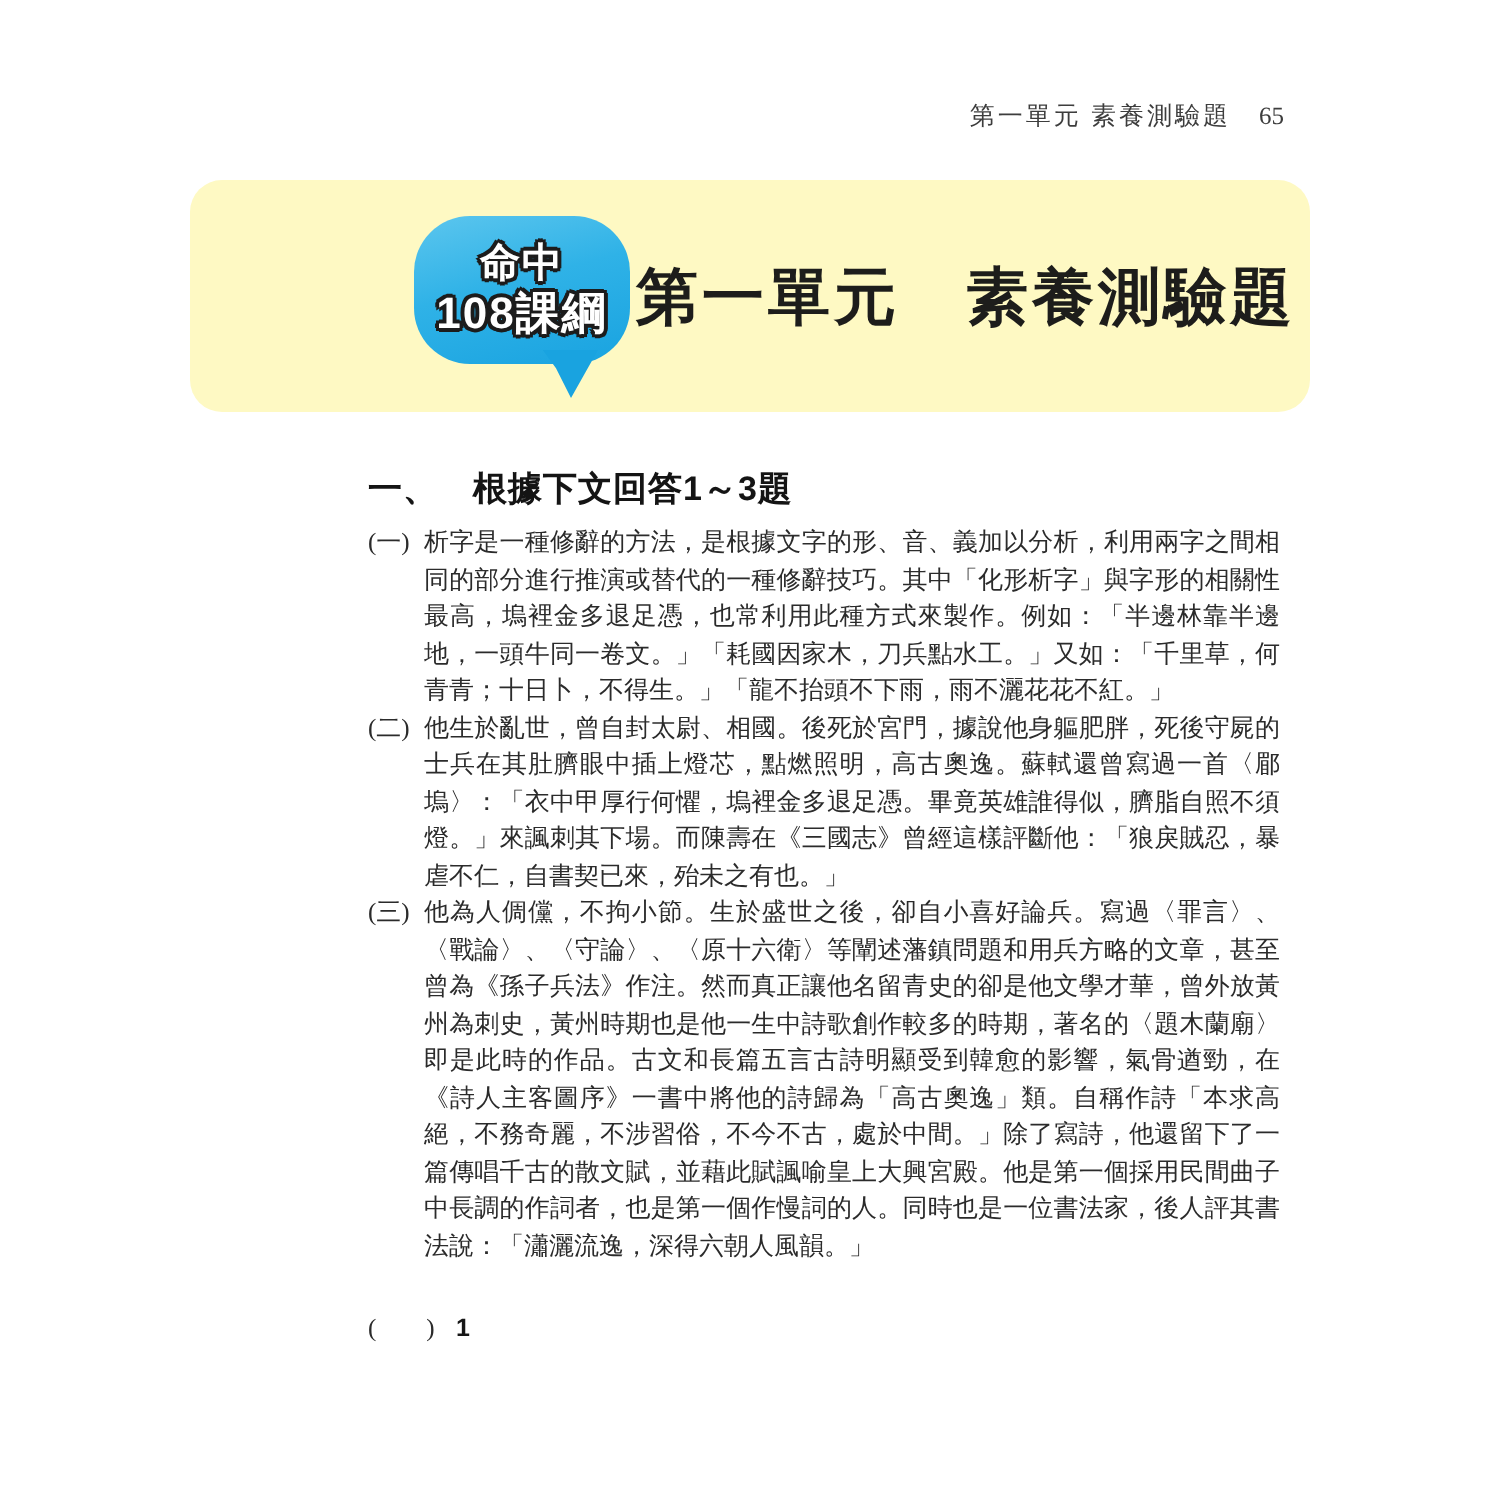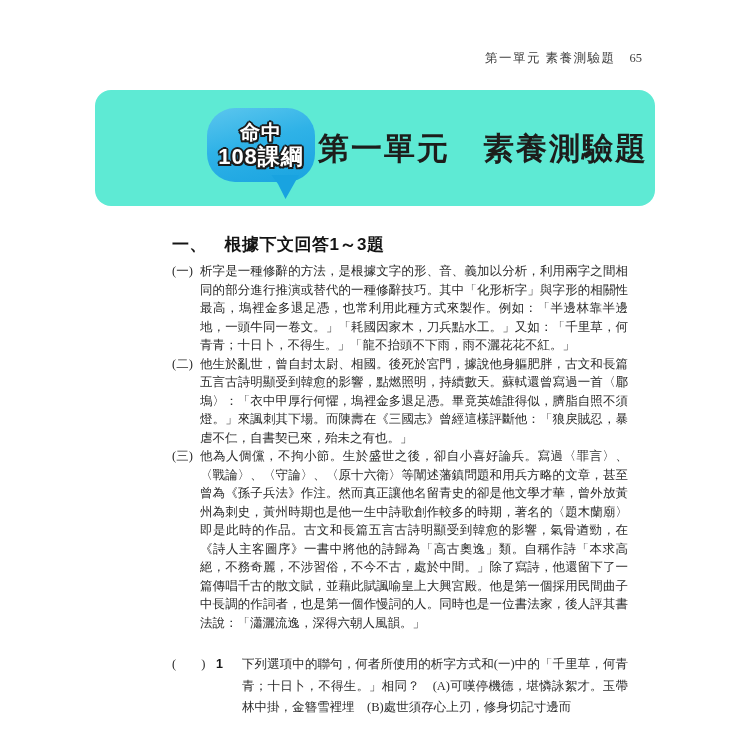--- a/index.html
+++ b/index.html
@@ -42,21 +42,21 @@
   }
   .bubble-line.l1{font-size:20px;}
   .bubble-line.l2{font-size:22px;}
   .unit-title{
     position:absolute;left:223px;top:38px;margin:0;
     font-family:"Liberation Sans","DejaVu Sans",sans-serif;
     font-size:31px;font-weight:900;color:#1d1d1b;letter-spacing:2px;white-space:nowrap;
   }
 
   
-  .content{position:absolute;left:172px;top:233px;width:456px;color:#2b2b2b;}
+  .content{position:absolute;left:184px;top:233px;width:456px;color:#2b2b2b;}
   .section-heading{
     margin:0 0 6px 0;
     font-family:"Liberation Sans","DejaVu Sans",sans-serif;
     font-size:17px;font-weight:bold;color:#141414;letter-spacing:0.5px;
   }
   .passage{display:flex;font-size:12.5px;line-height:18.5px;}
   .p-marker{flex:0 0 28px;}
   .p-text{margin:0;flex:1;text-align:justify;text-justify:inter-ideograph;}
 
   .question{display:flex;margin-top:22px;font-size:12.5px;line-height:21.5px;}
@@ -70,47 +70,46 @@
 </style>
 </head>
 <body>
 
 <div class="page">
 
   <div class="running-head">
     <span>第一單元 素養測驗題</span><span class="pagenum">65</span>
   </div>
 
-  <div class="banner" style="background:#5eead4;">
+  <div class="banner" style="background:#fef9c3;">
     <div class="bubble">
       <div class="bubble-line l1">命中</div>
       <div class="bubble-line l2">108課綱</div>
       <div class="bubble-tail"></div>
     </div>
     <h1 class="unit-title">第一單元　素養測驗題</h1>
   </div>
 
   <div class="content">
     <h2 class="section-heading">一、　根據下文回答1～3題</h2>
 
     <div class="passage">
       <span class="p-marker">(一)</span>
       <p class="p-text">析字是一種修辭的方法，是根據文字的形、音、義加以分析，利用兩字之間相同的部分進行推演或替代的一種修辭技巧。其中「化形析字」與字形的相關性最高，塢裡金多退足憑，也常利用此種方式來製作。例如：「半邊林靠半邊地，一頭牛同一卷文。」「耗國因家木，刀兵點水工。」又如：「千里草，何青青；十日卜，不得生。」「龍不抬頭不下雨，雨不灑花花不紅。」</p>
     </div>
 
     <div class="passage">
       <span class="p-marker">(二)</span>
-      <p class="p-text">他生於亂世，曾自封太尉、相國。後死於宮門，據說他身軀肥胖，古文和長篇五言古詩明顯受到韓愈的影響，點燃照明，持續數天。蘇軾還曾寫過一首〈郿塢〉：「衣中甲厚行何懼，塢裡金多退足憑。畢竟英雄誰得似，臍脂自照不須燈。」來諷刺其下場。而陳壽在《三國志》曾經這樣評斷他：「狼戾賊忍，暴虐不仁，自書契已來，殆未之有也。」</p>
+      <p class="p-text">他生於亂世，曾自封太尉、相國。後死於宮門，據說他身軀肥胖，死後守屍的士兵在其肚臍眼中插上燈芯，點燃照明，高古奧逸。蘇軾還曾寫過一首〈郿塢〉：「衣中甲厚行何懼，塢裡金多退足憑。畢竟英雄誰得似，臍脂自照不須燈。」來諷刺其下場。而陳壽在《三國志》曾經這樣評斷他：「狼戾賊忍，暴虐不仁，自書契已來，殆未之有也。」</p>
     </div>
 
     <div class="passage">
       <span class="p-marker">(三)</span>
       <p class="p-text">他為人倜儻，不拘小節。生於盛世之後，卻自小喜好論兵。寫過〈罪言〉、〈戰論〉、〈守論〉、〈原十六衛〉等闡述藩鎮問題和用兵方略的文章，甚至曾為《孫子兵法》作注。然而真正讓他名留青史的卻是他文學才華，曾外放黃州為刺史，黃州時期也是他一生中詩歌創作較多的時期，著名的〈題木蘭廟〉即是此時的作品。古文和長篇五言古詩明顯受到韓愈的影響，氣骨遒勁，在《詩人主客圖序》一書中將他的詩歸為「高古奧逸」類。自稱作詩「本求高絕，不務奇麗，不涉習俗，不今不古，處於中間。」除了寫詩，他還留下了一篇傳唱千古的散文賦，並藉此賦諷喻皇上大興宮殿。他是第一個採用民間曲子中長調的作詞者，也是第一個作慢詞的人。同時也是一位書法家，後人評其書法說：「瀟灑流逸，深得六朝人風韻。」</p>
     </div>
 
     <div class="question">
       <span class="q-blank">(　　)</span>
       <span class="q-num">1</span>
-      <p class="q-text">下列選項中的聯句，何者所使用的析字方式和(一)中的「千里草，何青青；十日卜，不得生。」相同？　(A)可嘆停機德，堪憐詠絮才。玉帶林中掛，金簪雪裡埋　(B)處世須存心上刃，修身切記寸邊而</p>
     </div>
   </div>
 
 </div>
 
 </body></html>

